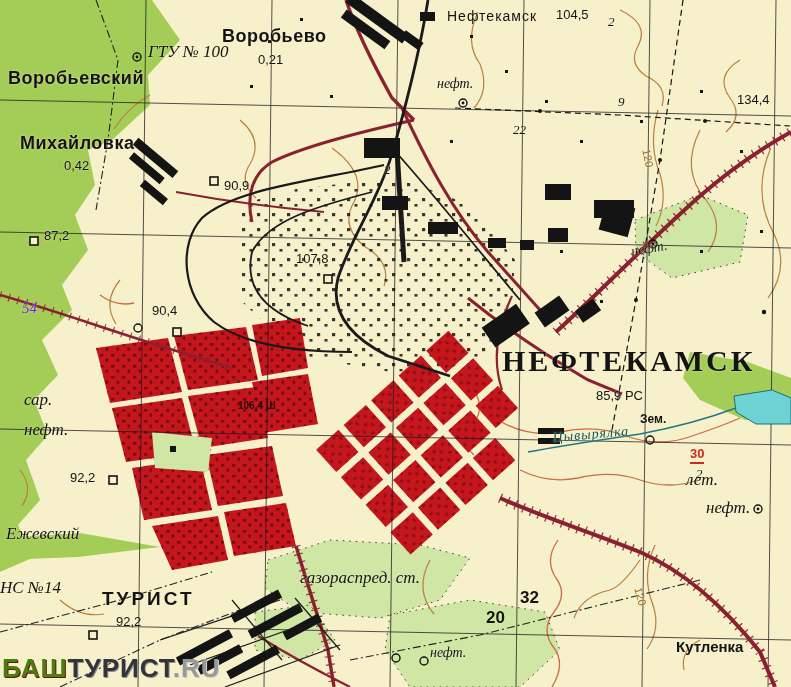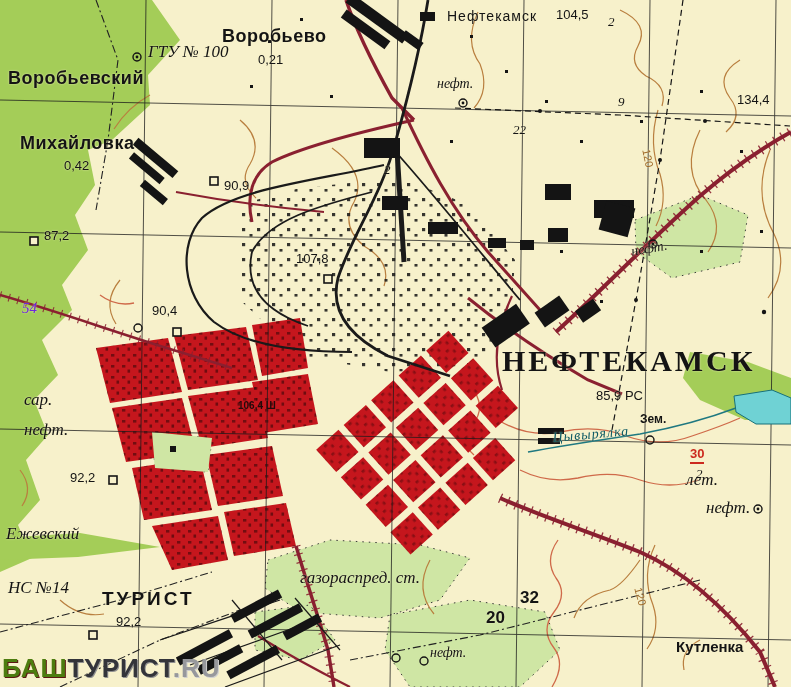--- a/index.html
+++ b/index.html
@@ -315,21 +315,21 @@
       <span class="lbl elev" style="left: 596px; top: 388px;">85,9 РС</span>
       <span class="lbl note" style="left: 628px; top: 412px;">Зем.</span>
       <span class="lbl hydro" style="left: 552px; top: 430px; transform: rotate(-5deg);">Цывырялка</span>
       <span class="lbl terrain-lg" style="left: 686px; top: 470px;">лет.</span>
       <span class="lbl red-note" style="left: 690px; top: 446px;">30</span>
       <span class="lbl num-it" style="left: 696px; top: 466px;">2</span>
       <span class="lbl terrain" style="left: 630px; top: 244px; transform: rotate(-10deg);">нефт.</span>
       <span class="lbl terrain-lg" style="left: 706px; top: 498px;">нефт.</span>
       <span class="lbl elev" style="left: 70px; top: 470px;">92,2</span>
       <span class="lbl terrain-lg" style="left: 6px; top: 524px;">Ежевский</span>
-      <span class="lbl terrain-lg" style="left: 8px; top: 578px; text-align: center;">НС №14</span>
+      <span class="lbl terrain-lg" style="left: 0px; top: 578px; text-align: center;">НС №14</span>
       <span class="lbl settlement-caps" style="left: 102px; top: 588px;">ТУРИСТ</span>
       <span class="lbl elev" style="left: 116px; top: 614px;">92,2</span>
       <span class="lbl terrain-lg" style="left: 300px; top: 568px;">газораспред. ст.</span>
       <span class="lbl grid-num" style="left: 486px; top: 608px;">20</span>
       <span class="lbl grid-num" style="left: 520px; top: 588px;">32</span>
       <span class="lbl terrain" style="left: 430px; top: 645px;">нефт.</span>
       <span class="lbl settlement-sm" style="left: 676px; top: 638px;">Кутленка</span>
       <span class="lbl note-dark" style="left: 238px; top: 400px;">106,4 Ш</span>
       <span class="lbl contour-num" style="left: 652px; top: 148px; transform: rotate(78deg);">120</span>
       <span class="lbl contour-num" style="left: 644px; top: 586px; transform: rotate(75deg);">120</span>

